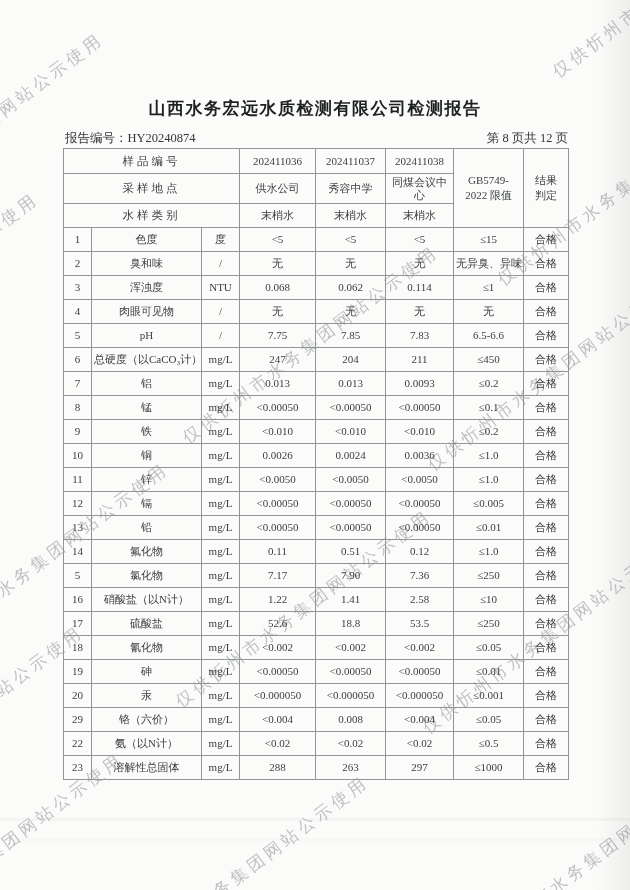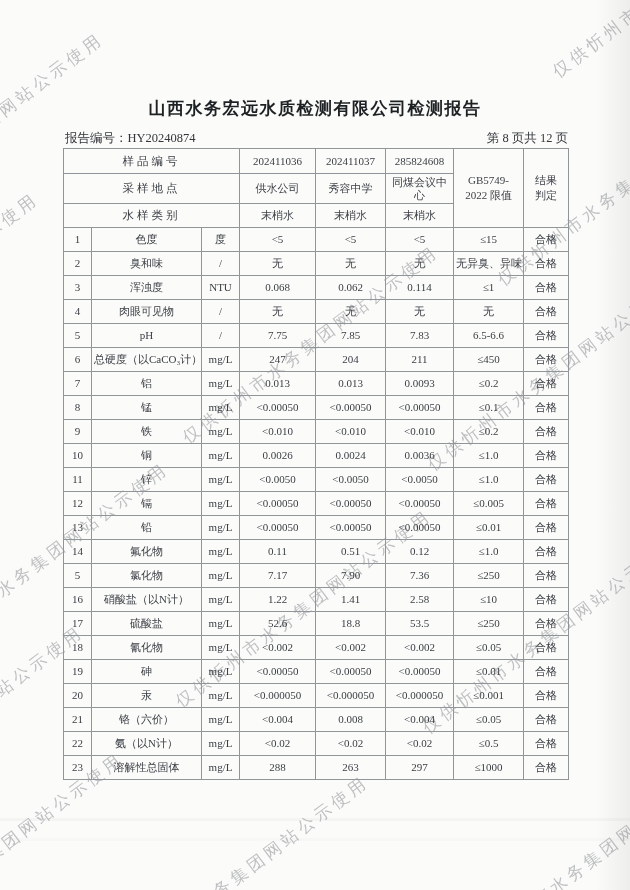--- a/index.html
+++ b/index.html
@@ -112,21 +112,21 @@
         <col style="width:70px">
         <col style="width:68px">
       <col style="width:70px">
         <col style="width:45px">
     </colgroup>
     <tbody>
       <tr class="h1">
         <td colspan="3" class="hdr-label">样品编号</td>
         <td>202411036</td>
         <td>202411037</td>
-        <td>285824608</td>
+        <td>202411038</td>
         <td rowspan="3" class="two-line">
           <div>GB5749-</div>
           <div>2022 限值</div>
         </td>
         <td rowspan="3" class="two-line">
           <div>结果</div>
           <div>判定</div>
         </td>
       </tr>
       <tr class="h2">
@@ -337,21 +337,21 @@
           <td>20</td>
           <td class="cell-name">汞</td>
           <td>mg/L</td>
           <td>&lt;0.000050</td>
           <td>&lt;0.000050</td>
           <td>&lt;0.000050</td>
           <td>≤0.001</td>
           <td>合格</td>
         </tr>
         <tr>
-          <td>21</td>
+          <td>29</td>
           <td class="cell-name">铬（六价）</td>
           <td>mg/L</td>
           <td>&lt;0.004</td>
           <td>0.008</td>
           <td>&lt;0.004</td>
           <td>≤0.05</td>
           <td>合格</td>
         </tr>
         <tr>
           <td>22</td>

